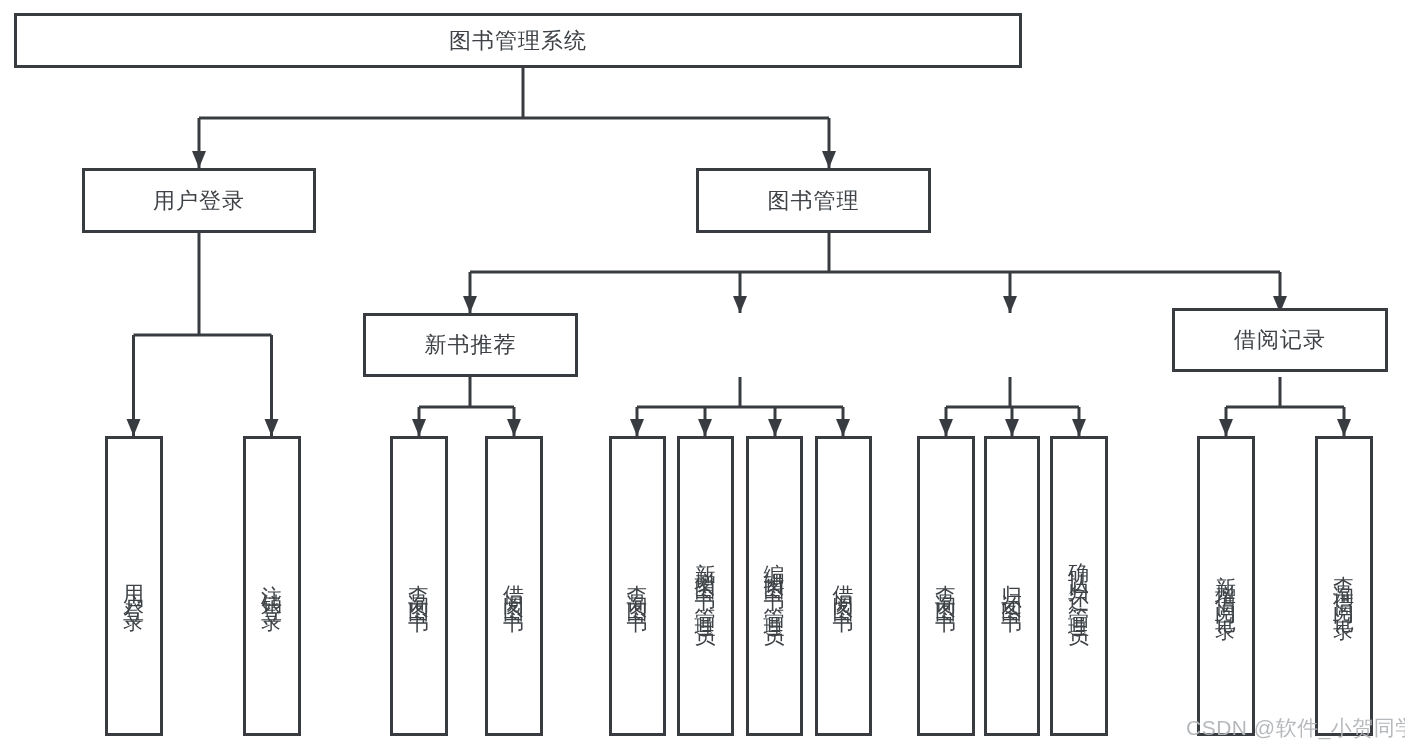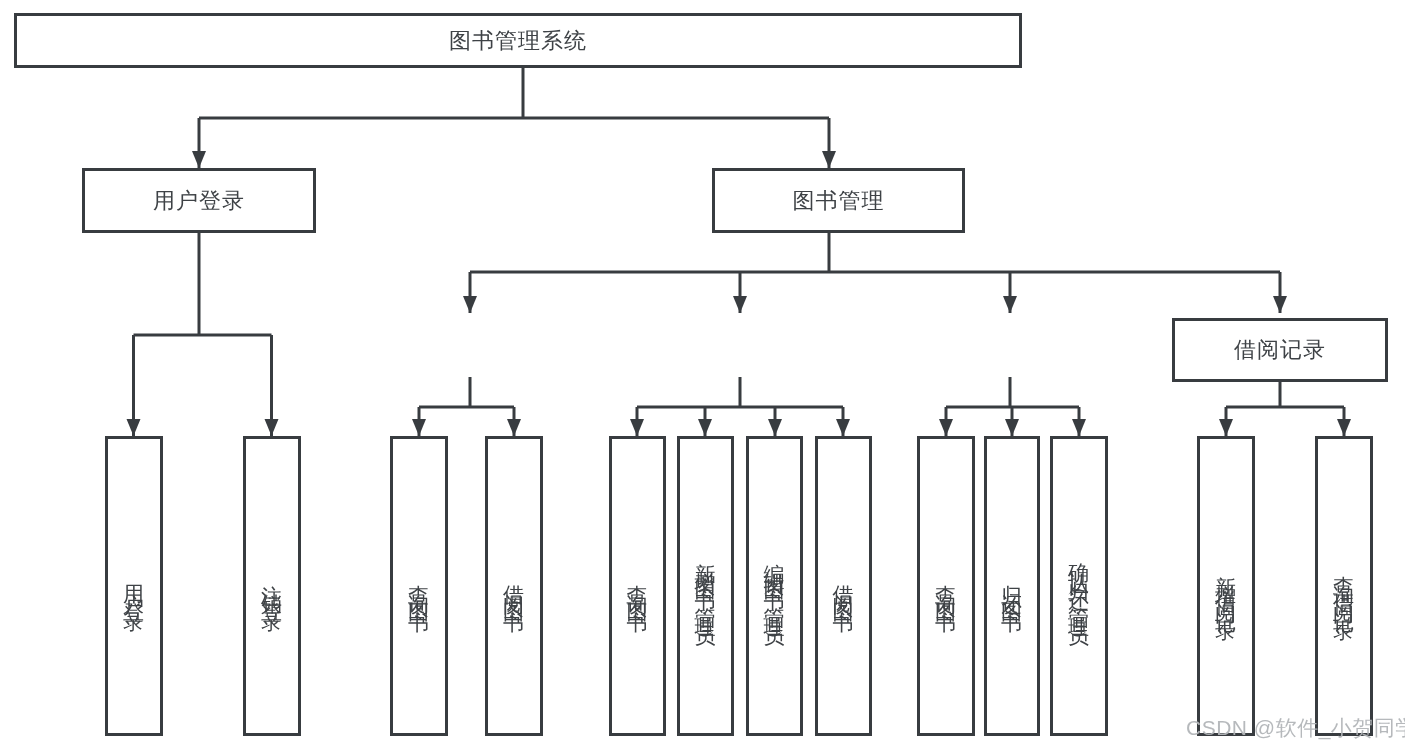--- a/index.html
+++ b/index.html
@@ -86,25 +86,28 @@
     </g>
   </svg>
 
   <div class="node hbox" style="left:14px;top:13px;width:1008px;height:55px">
     <span>图书管理系统</span>
   </div>
 
   <div class="node hbox" style="left:82px;top:168px;width:234px;height:65px">
     <span>用户登录</span>
   </div>
-  <div class="node hbox" style="left:712px;top:168px;width:253px;height:65px">
+  <div class="node hbox" style="left:696px;top:168px;width:235px;height:65px">
     <span>图书管理</span>
   </div>
 
-  <div class="node hbox" style="left:1172px;top:318px;width:216px;height:64px">
+  <div class="node hbox" style="left:363px;top:313px;width:215px;height:64px">
+    <span>新书推荐</span>
+  </div>
+  <div class="node hbox" style="left:1172px;top:308px;width:216px;height:64px">
     <span>借阅记录</span>
   </div>
 
   <div class="node vbox" style="left:105px;top:436px;width:58px">
     <span class="vtext">用户登录</span>
   </div>
   <div class="node vbox" style="left:243px;top:436px;width:58px">
     <span class="vtext">注销登录</span>
   </div>
 

